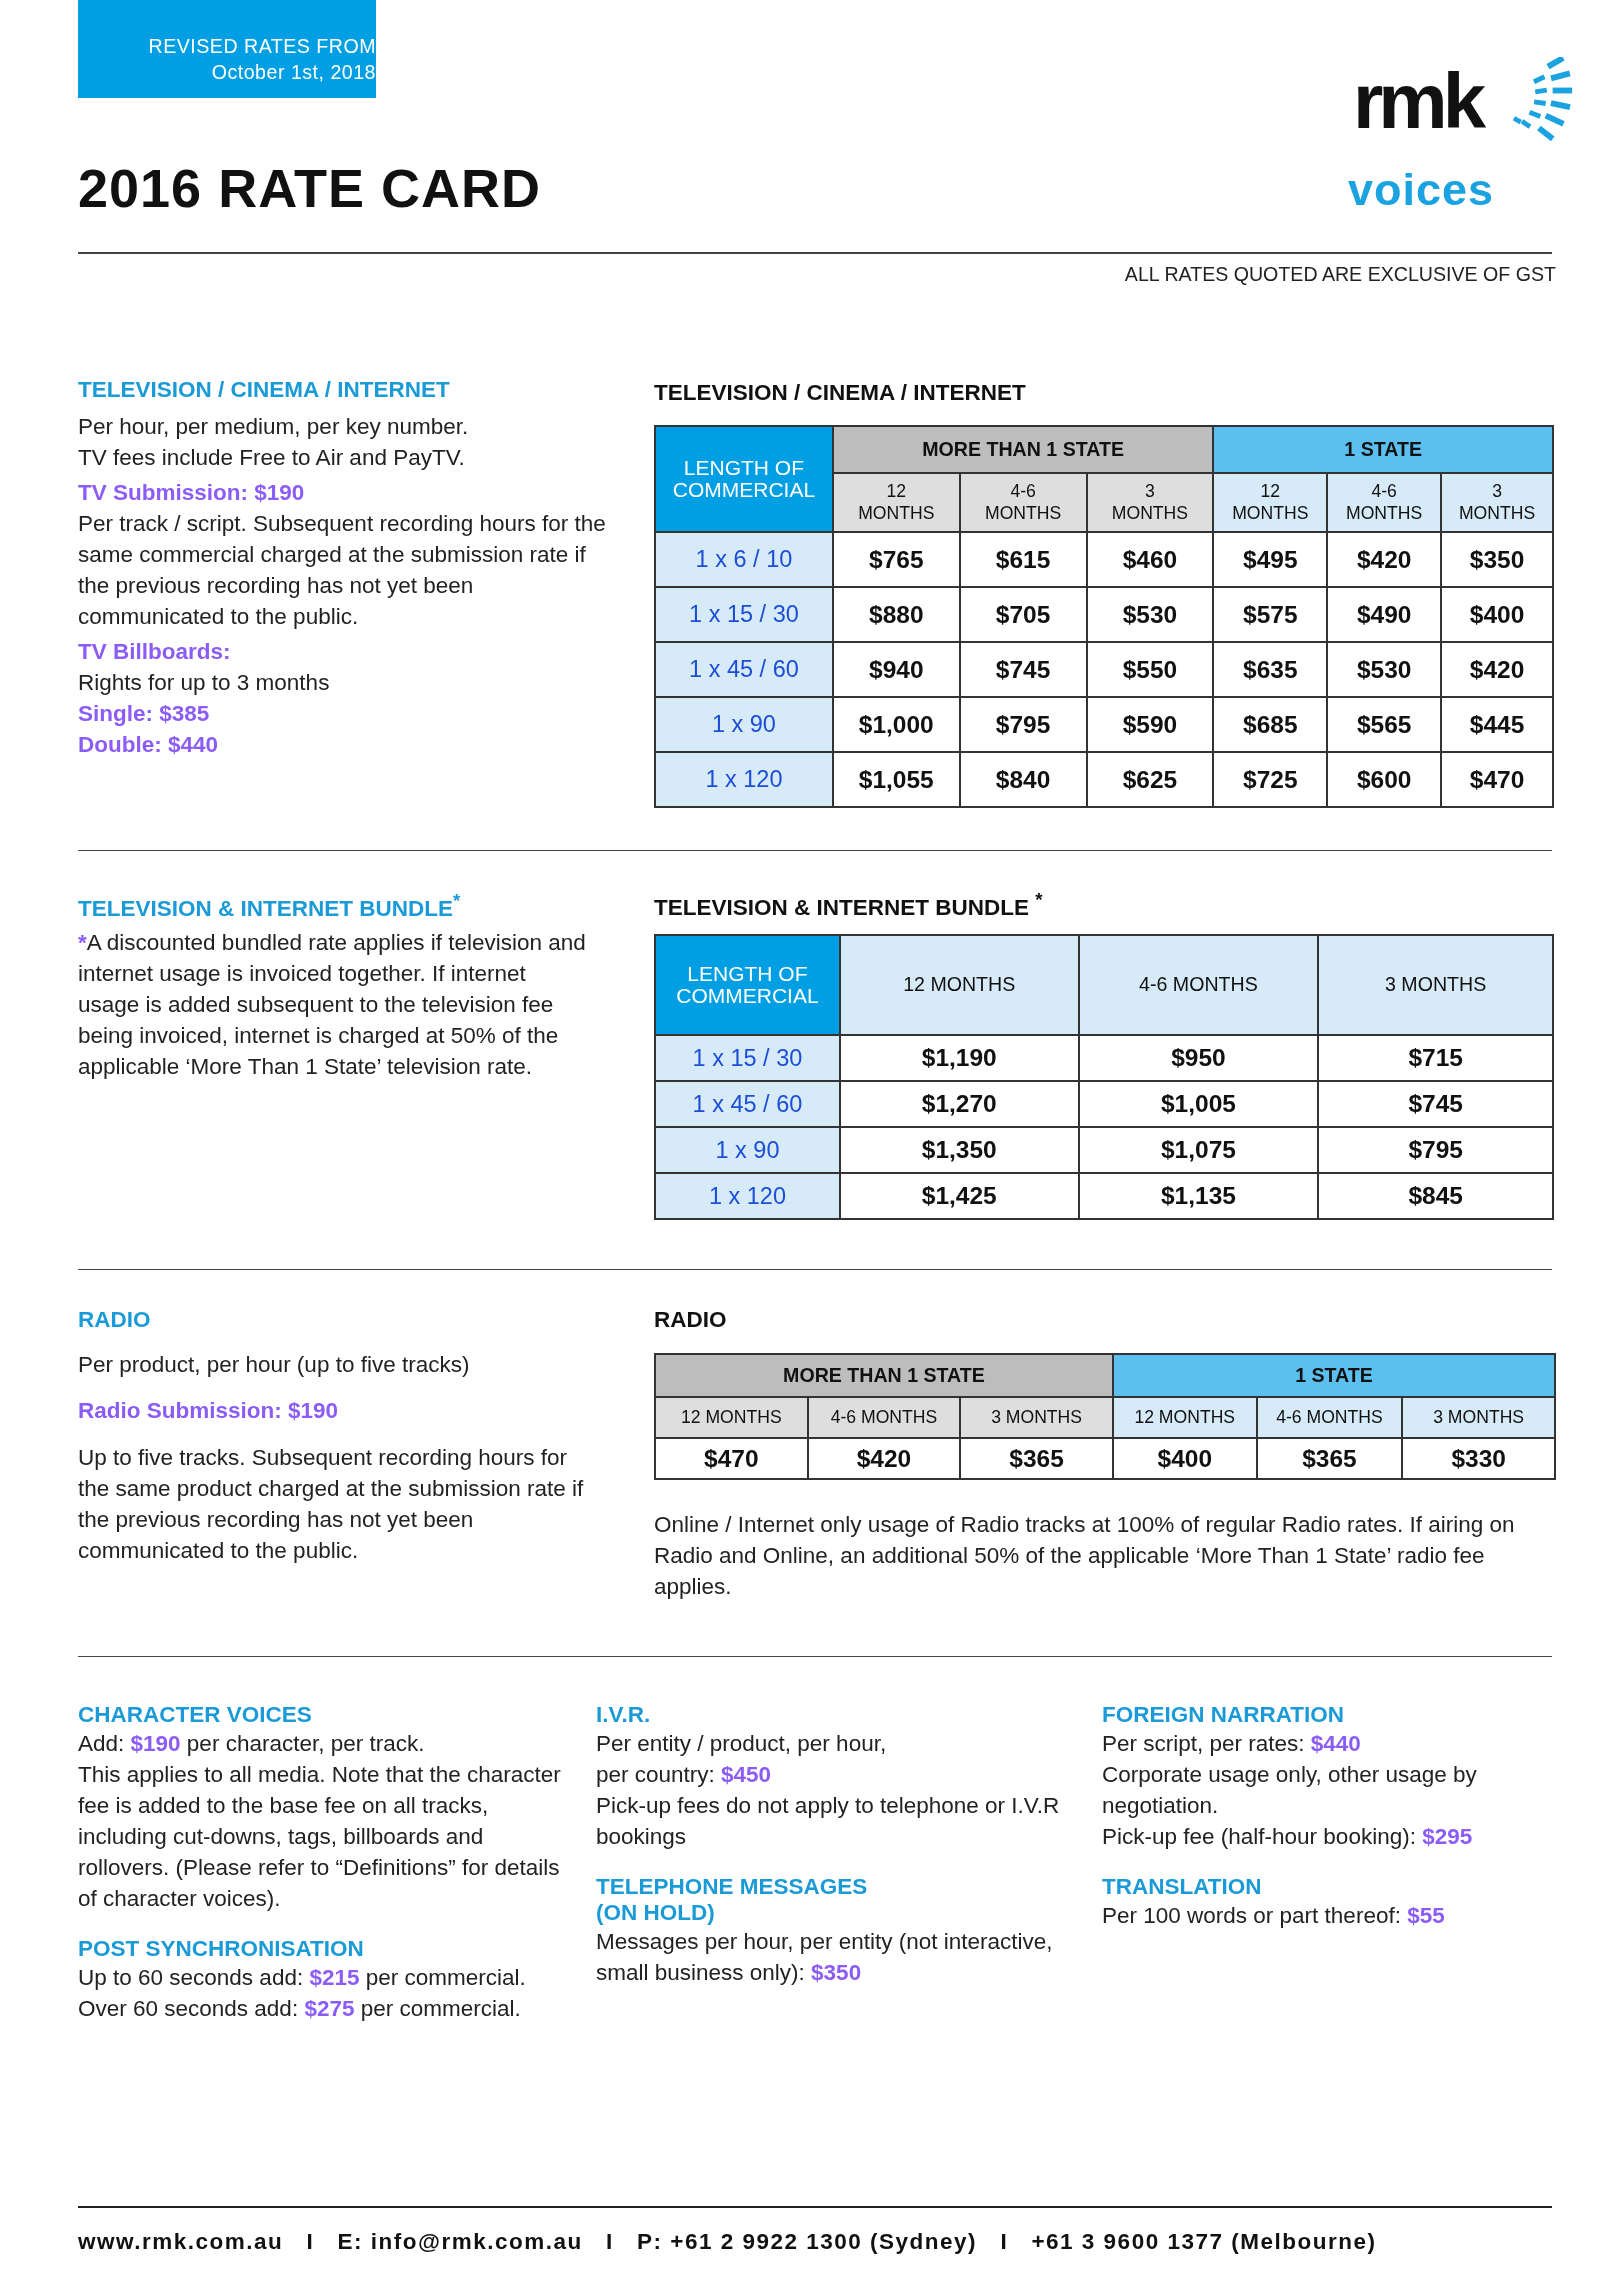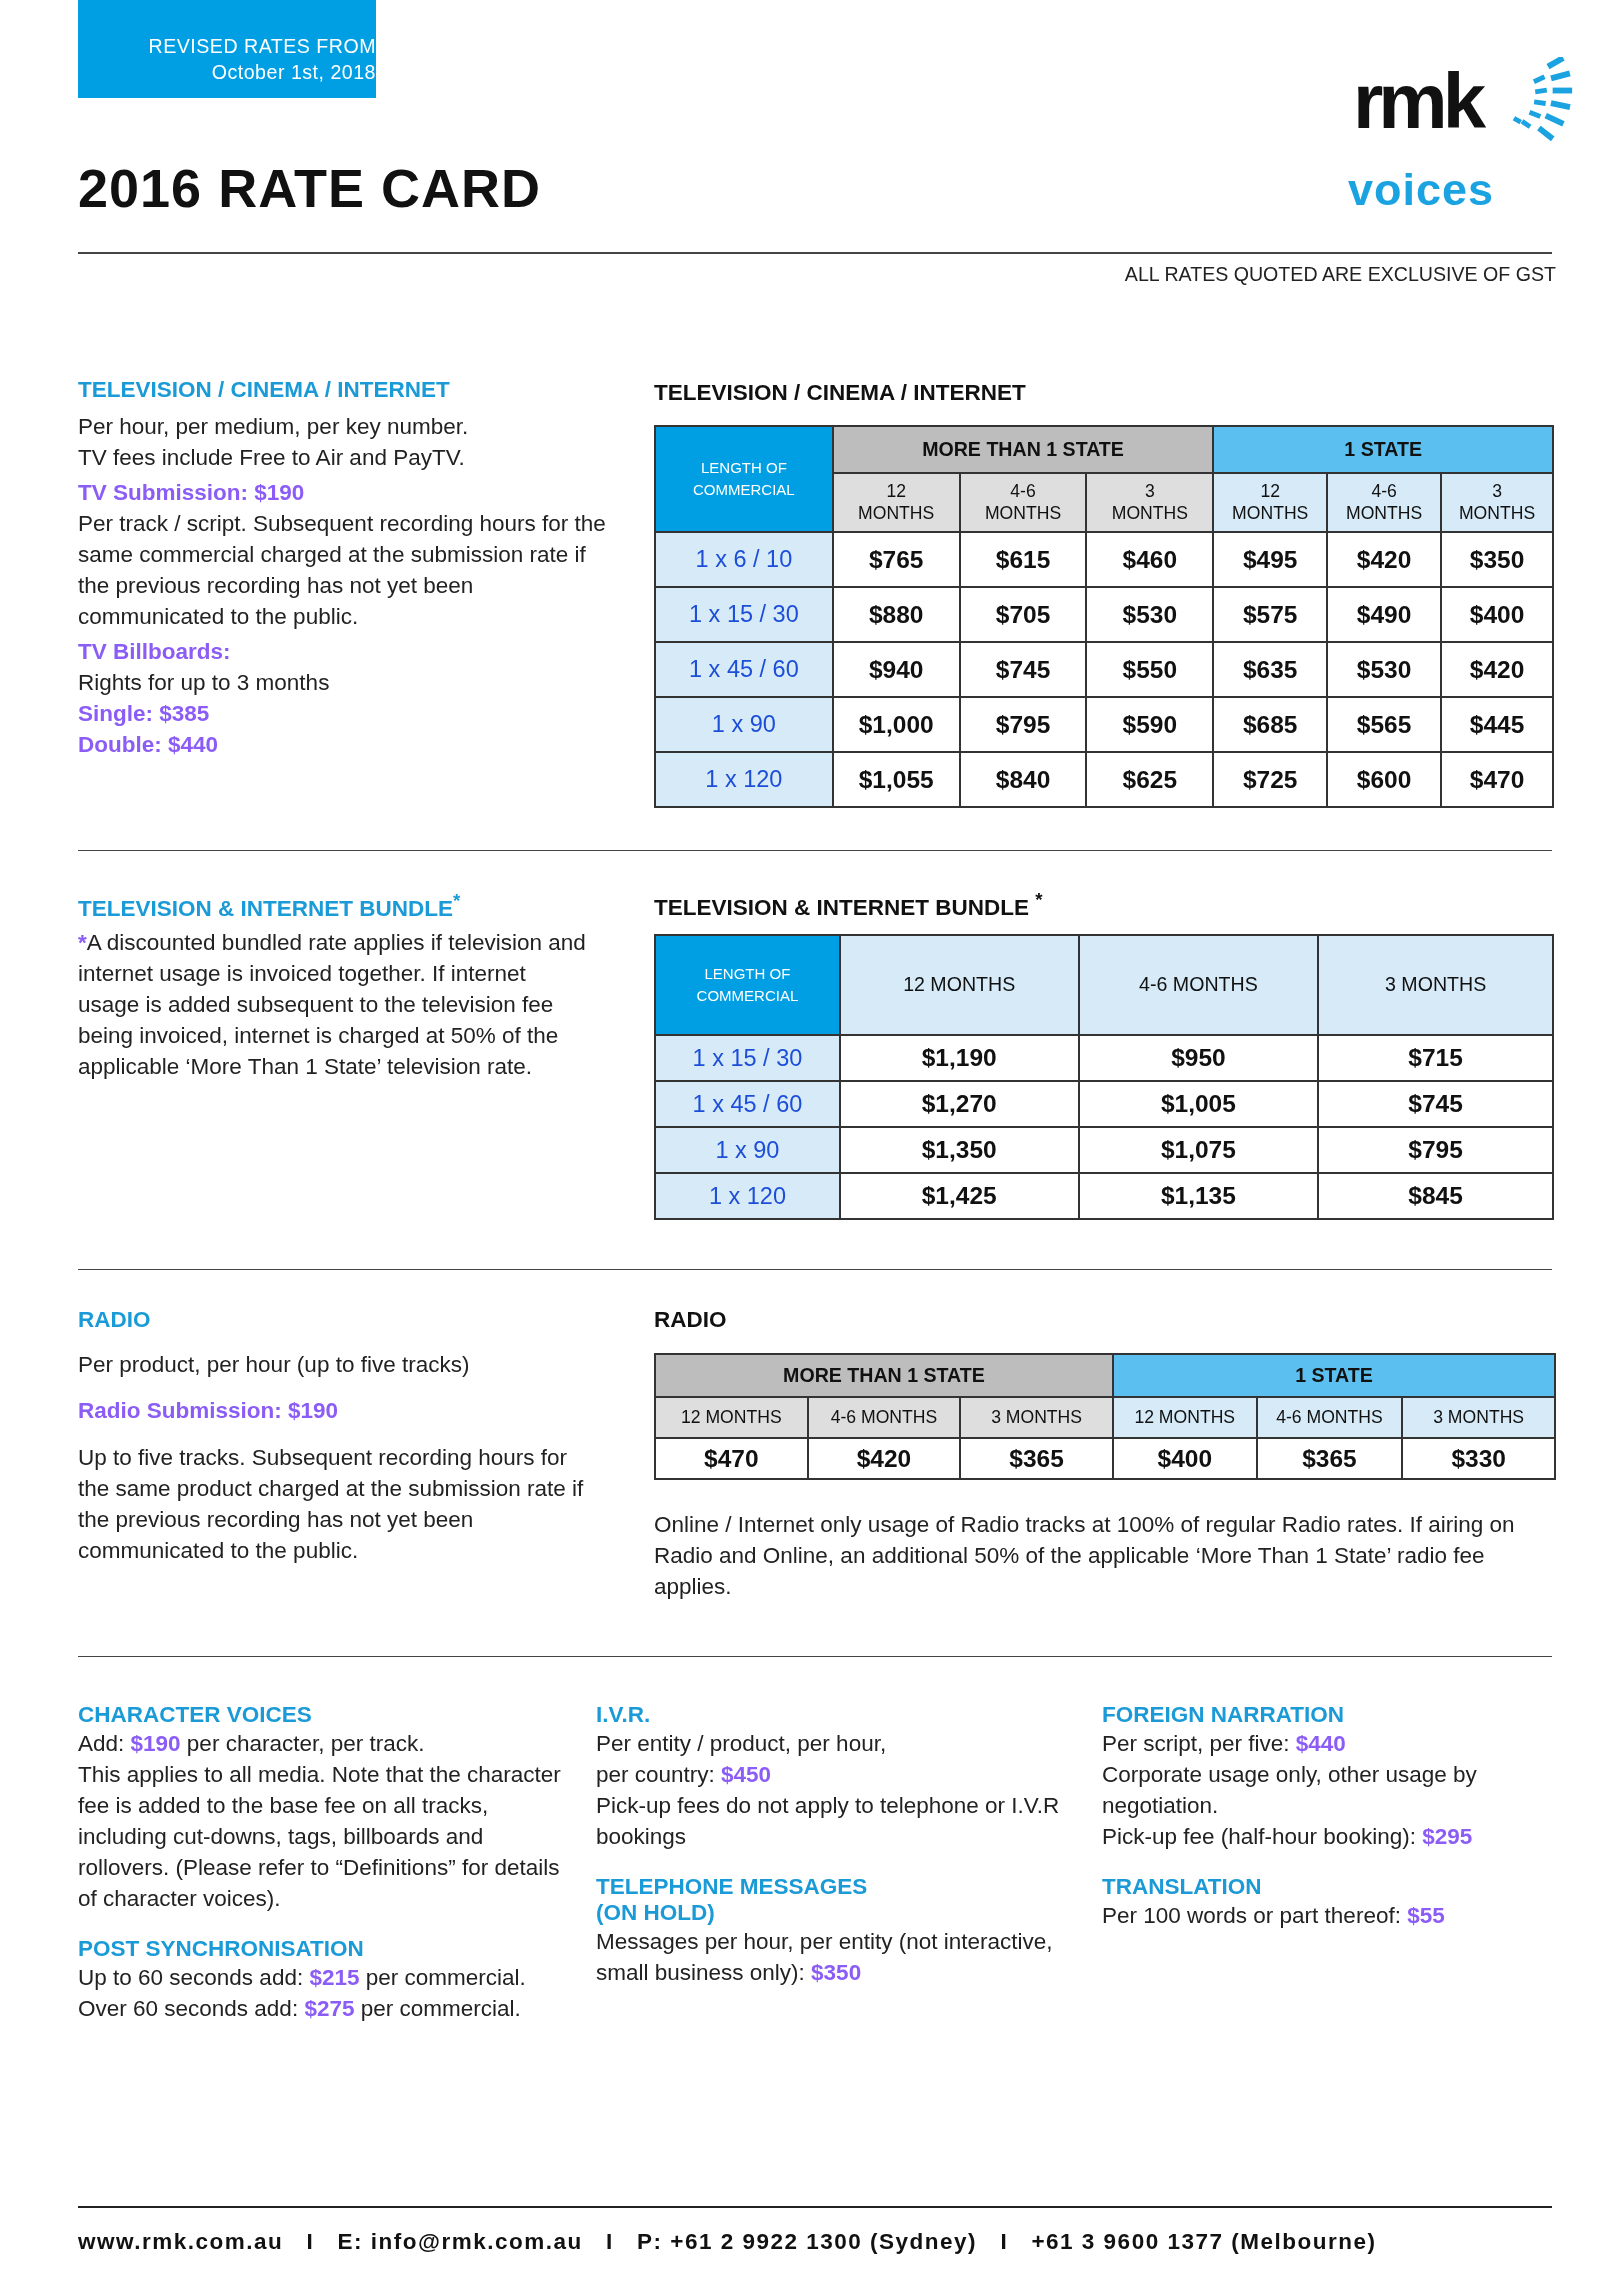--- a/index.html
+++ b/index.html
@@ -13,21 +13,21 @@
   .logo .voices { position: absolute; left: 0; top: 110px; font-size: 45px; font-weight: bold; color: #1aa3e0; line-height: 45px; letter-spacing: 1px; }
   .logo svg { position: absolute; left: 152px; top: 0; }
   .rule { left: 78px; width: 1474px; height: 2px; background: #444; }
   .gst { right: 65px; top: 263px; font-size: 19.6px; color: #222; }
   .lh { color: #1a9ad6; font-weight: bold; font-size: 22.5px; }
   .rh { color: #111; font-weight: bold; font-size: 22.5px; }
   .body { font-size: 22.5px; line-height: 31px; color: #222; }
   .body b { color: #8b5cf6; margin-top: 16px; }
   table { border-collapse: collapse; position: absolute; }
   td, th { border: 2px solid #333; text-align: center; vertical-align: middle; }
-  .c-blue { background: #009fe3; color: #fff; font-weight: normal; font-size: 15px; line-height: 21.6px; }
+  .c-blue { background: #009fe3; color: #fff; font-weight: normal; font-size: 21px; line-height: 21.6px; }
   .c-grey { background: #bdbdbd; color: #111; font-weight: bold; font-size: 19.6px; }
   .c-lgrey { background: #dedede; color: #111; font-size: 17.6px; line-height: 21.6px; font-weight: normal; }
   .c-lblue { background: #5bc0ef; color: #111; font-weight: bold; font-size: 19.6px; }
   .c-pale { background: #d6eaf8; color: #111; font-size: 17.6px; line-height: 21.6px; font-weight: normal; }
   .c-row { background: #d6eaf8; color: #1d4ed8; font-size: 23.5px; }
   .c-val { background: #fff; color: #111; font-size: 24.5px; font-weight: bold; }
   .footer { left: 78px; top: 2229px; font-size: 22.5px; font-weight: bold; color: #111; letter-spacing: 1.5px; white-space: pre; }
   .col { position: absolute; width: 490px; }
   .gap { height: 21.6px; }
 </style>
@@ -260,21 +260,21 @@
   <div class="body"><span>per country: </span><b>$450</b></div>
   <div class="body">Pick-up fees do not apply to telephone or I.V.R bookings</div>
   <div class="gap"></div>
   <div class="lh">TELEPHONE MESSAGES</div>
   <div class="lh">(ON HOLD)</div>
   <div class="body"><span>Messages per hour, per entity (not interactive, small business only): </span><b>$350</b></div>
 </div>
 
 <div class="col" style="left:1102px; top:1702px; width:461px;">
   <div class="lh">FOREIGN NARRATION</div>
-  <div class="body"><span>Per script, per five: </span><b>$440</b></div>
+  <div class="body"><span>Per script, per rates: </span><b>$440</b></div>
   <div class="body">Corporate usage only, other usage by negotiation.</div>
   <div class="body"><span>Pick-up fee (half-hour booking): </span><b>$295</b></div>
   <div class="gap"></div>
   <div class="lh">TRANSLATION</div>
   <div class="body"><span>Per 100 words or part thereof: </span><b>$55</b></div>
 </div>
 
 <div class="abs rule" style="top:2206px; height:2px; background:#222;"></div>
 <div class="abs footer"><span>www.rmk.com.au</span>   <span>I</span>   <span>E: info@rmk.com.au</span>   <span>I</span>   <span>P: +61 2 9922 1300 (Sydney)</span>   <span>I</span>   <span>+61 3 9600 1377 (Melbourne)</span></div>
 

